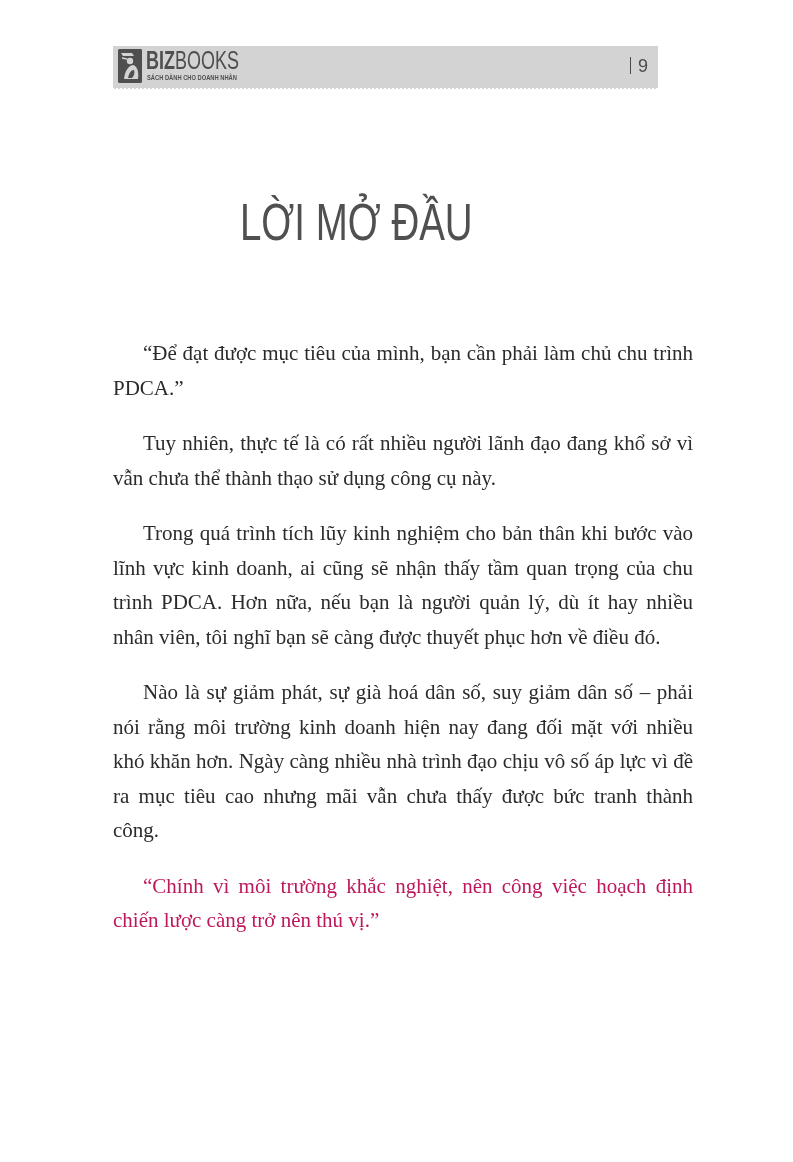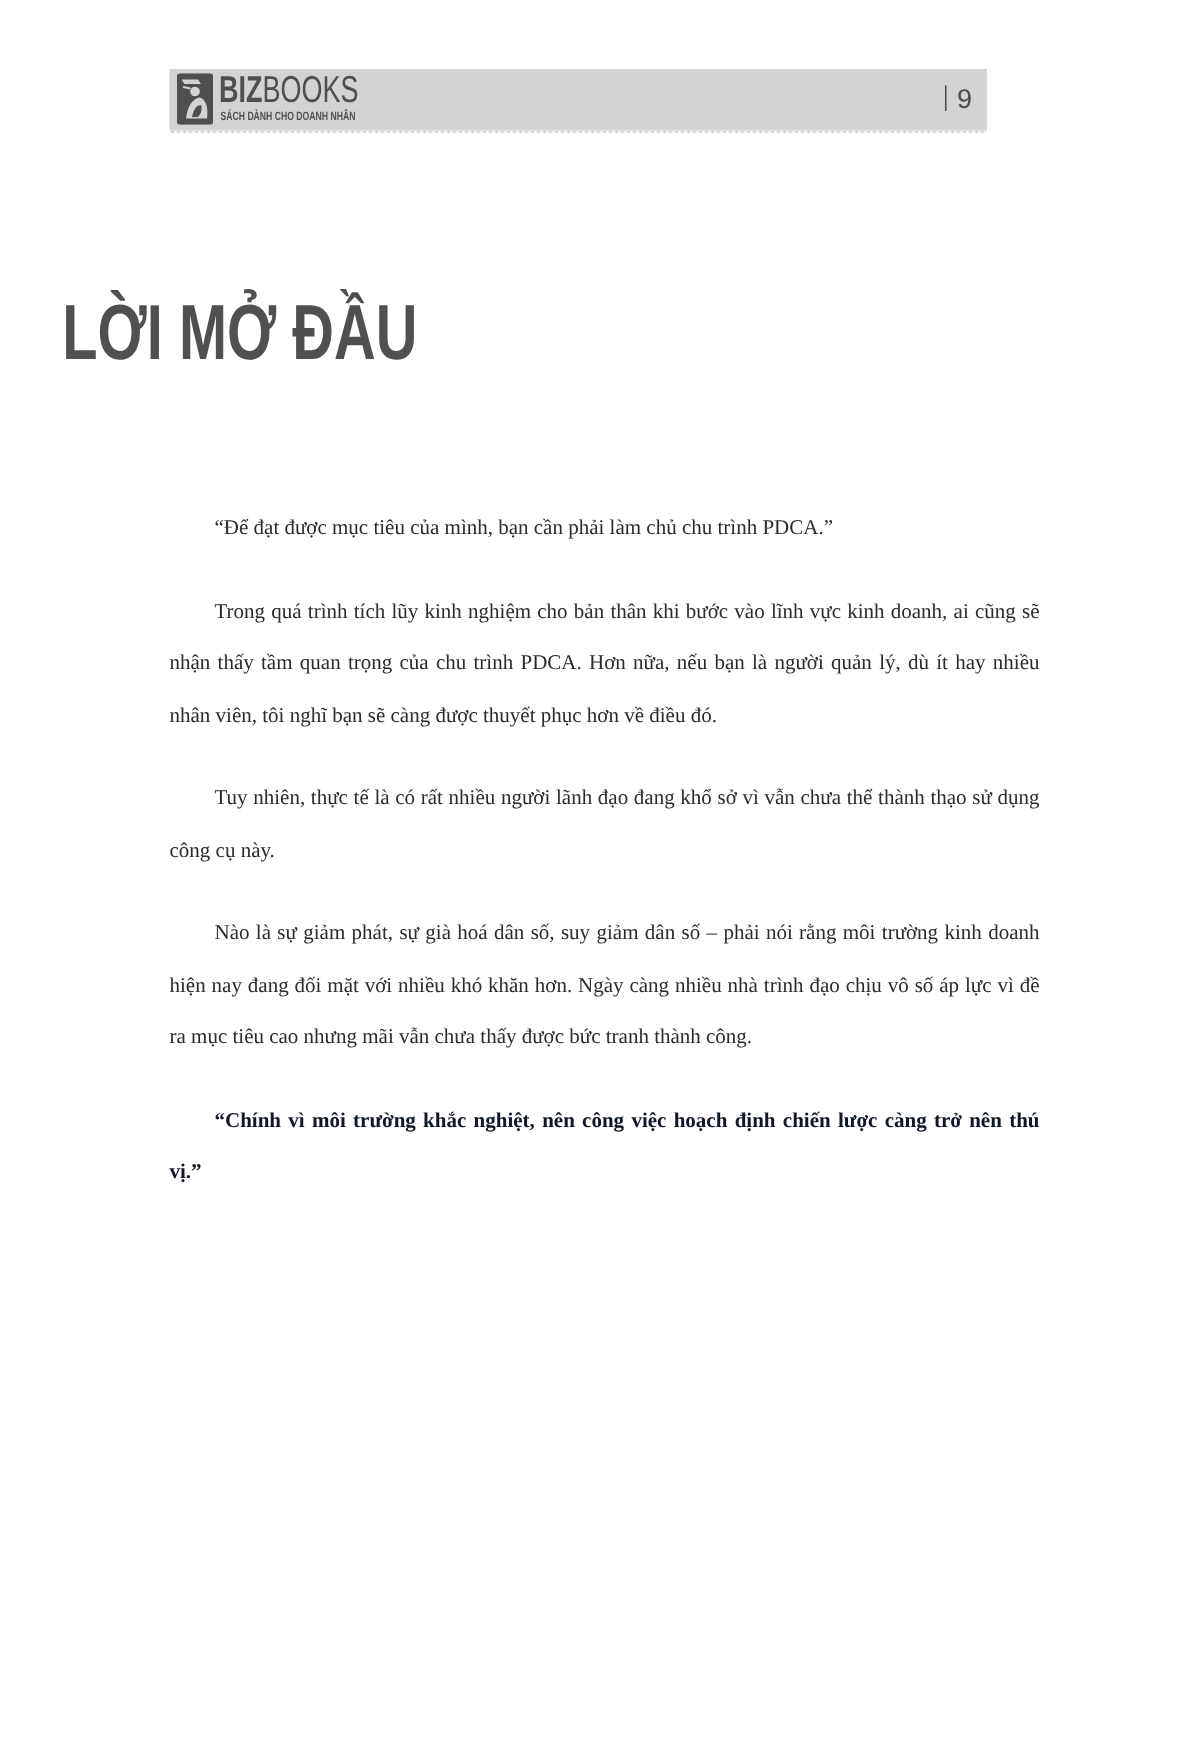--- a/index.html
+++ b/index.html
@@ -87,50 +87,51 @@
       height: 17px;
       background: #4a4a4a;
       vertical-align: -2px;
       margin-right: 7px;
     }
     .chapter-title {
       position: absolute;
       left: 0;
       width: 712px;
       top: 192px;
+      text-align: center;
       font-family: "Liberation Sans", "DejaVu Sans", sans-serif;
-      font-weight: bold;
+      font-weight: normal;
       font-size: 52px;
       line-height: 60px;
       color: #505050;
       letter-spacing: 0px;
     }
     .chapter-title span {
       display: inline-block;
       transform: scaleX(0.74);
       transform-origin: center top;
     }
     .body-text {
       position: absolute;
       left: 113px;
       top: 336px;
       width: 580px;
     }
     .para {
       margin: 0 0 21px 0;
-      font-size: 14px;
+      font-size: 21px;
       line-height: 34.5px;
       text-indent: 30px;
       text-align: justify;
       text-align-last: left;
       color: #2b2b2b;
     }
     .para.bold {
-      font-weight: bold;
-      color: #0f172a;
+      font-weight: normal;
+      color: #be185d;
       margin-top: 0;
     }
   </style>
 </head>
 <body>
 
 <div class="header-bar">
   <div class="logo-icon">
     <svg width="24" height="34" viewBox="0 0 24 34">
       <rect x="0" y="0" width="24" height="34" fill="#4f4f4f"></rect>
@@ -149,17 +150,17 @@
     <span class="sep"></span><span>9</span>
   </div>
 </div>
 
 <h1 class="chapter-title" style="margin:0;">
   <span>LỜI MỞ ĐẦU</span>
 </h1>
 
 <div class="body-text">
   <p class="para">“Để đạt được mục tiêu của mình, bạn cần phải làm chủ chu trình PDCA.”</p>
+  <p class="para">Tuy nhiên, thực tế là có rất nhiều người lãnh đạo đang khổ sở vì vẫn chưa thể thành thạo sử dụng công cụ này.</p>
   <p class="para">Trong quá trình tích lũy kinh nghiệm cho bản thân khi bước vào lĩnh vực kinh doanh, ai cũng sẽ nhận thấy tầm quan trọng của chu trình PDCA. Hơn nữa, nếu bạn là người quản lý, dù ít hay nhiều nhân viên, tôi nghĩ bạn sẽ càng được thuyết phục hơn về điều đó.</p>
-  <p class="para">Tuy nhiên, thực tế là có rất nhiều người lãnh đạo đang khổ sở vì vẫn chưa thể thành thạo sử dụng công cụ này.</p>
   <p class="para">Nào là sự giảm phát, sự già hoá dân số, suy giảm dân số – phải nói rằng môi trường kinh doanh hiện nay đang đối mặt với nhiều khó khăn hơn. Ngày càng nhiều nhà trình đạo chịu vô số áp lực vì đề ra mục tiêu cao nhưng mãi vẫn chưa thấy được bức tranh thành công.</p>
   <p class="para bold">“Chính vì môi trường khắc nghiệt, nên công việc hoạch định chiến lược càng trở nên thú vị.”</p>
 </div>
 
 </body></html>

